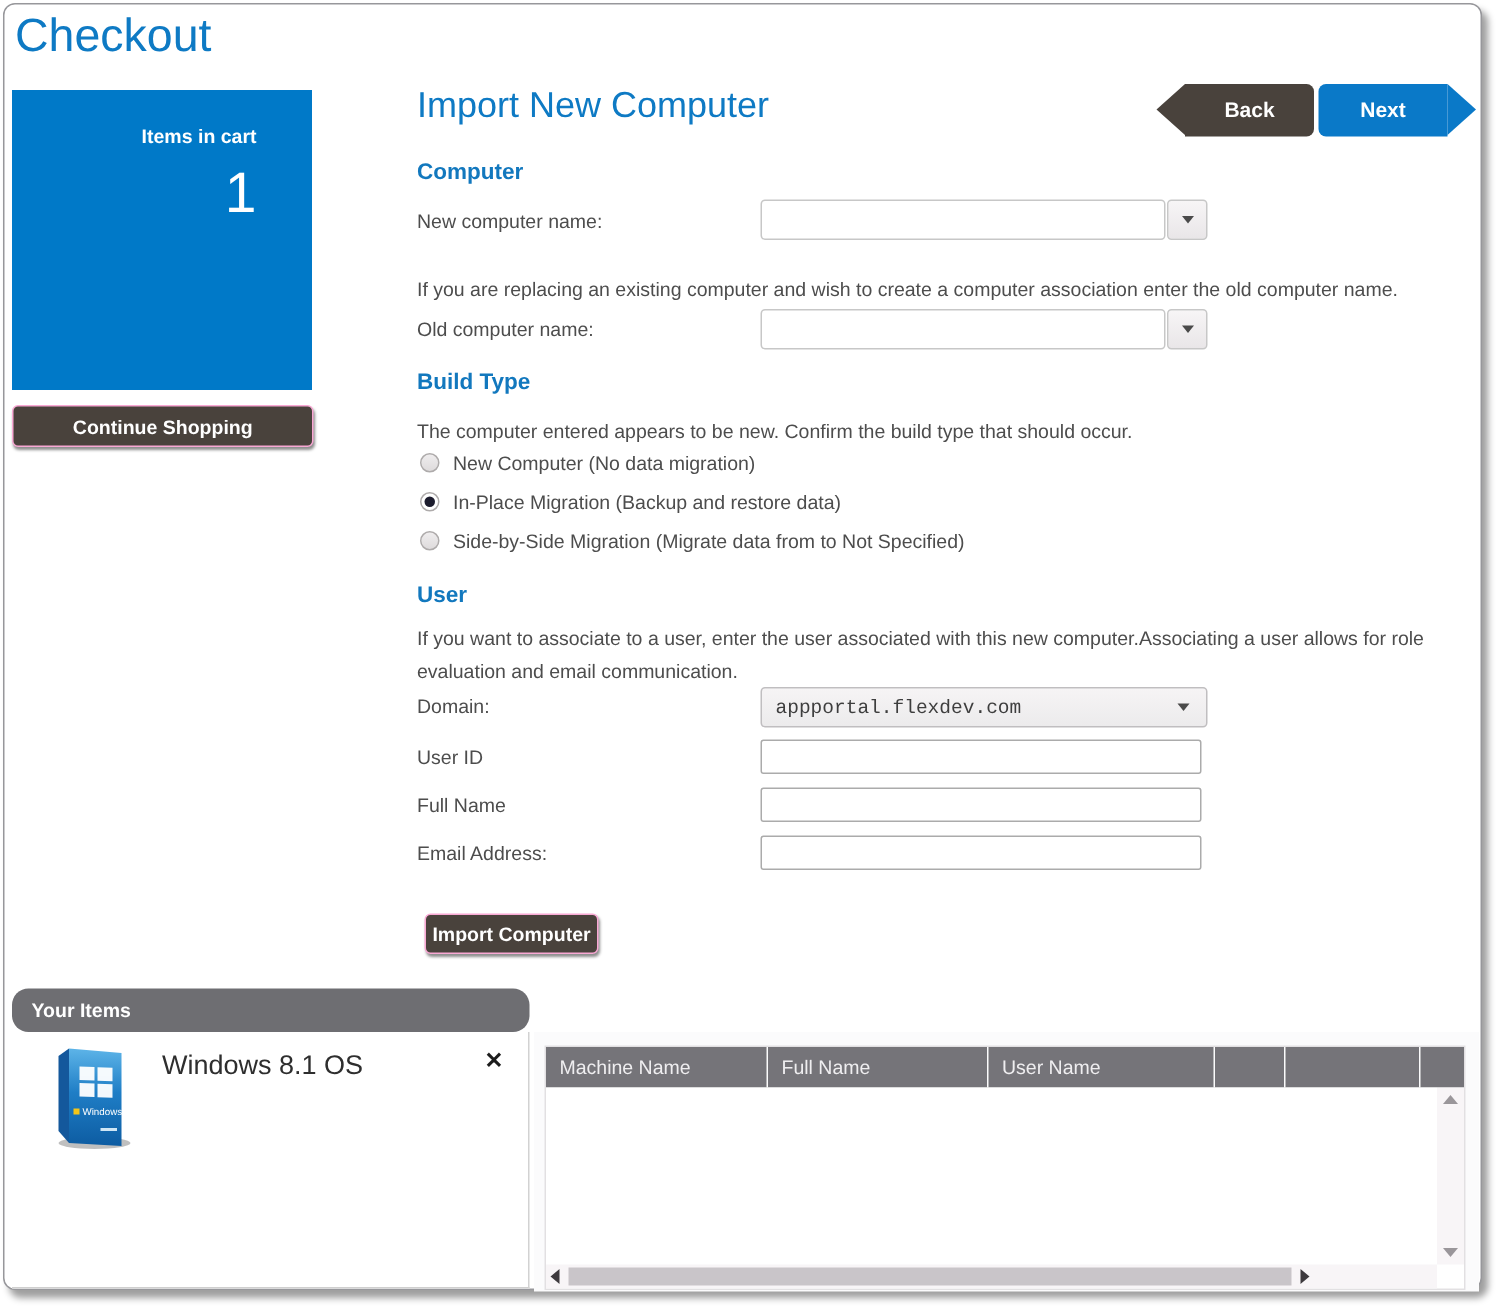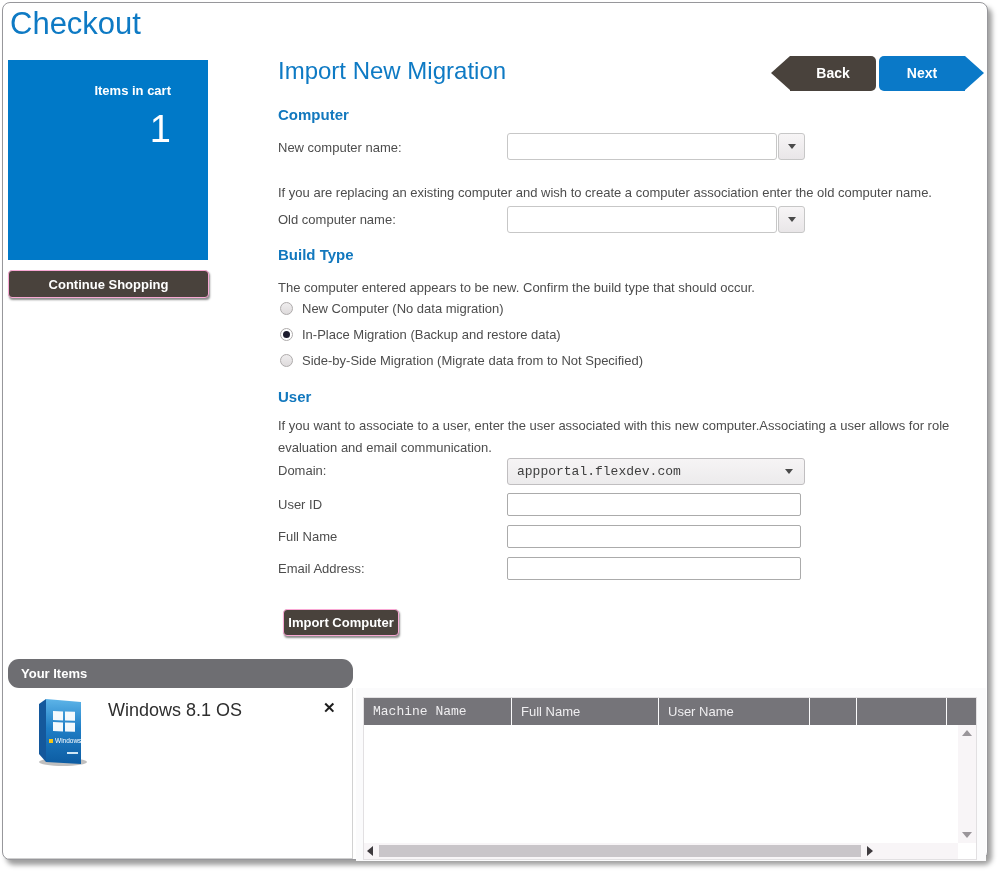--- a/index.html
+++ b/index.html
@@ -80,21 +80,21 @@
 <div class="page">
 
   <div class="abs page-title" style="left:7px; top:3px;">Checkout</div>
 
   <div class="abs cart-box" style="left:5px; top:57px; width:200px; height:200px;">
     <div class="cart-items-label">Items in cart</div>
     <div class="cart-count">1</div>
   </div>
   <button class="abs dark-btn" style="left:5px; top:267px; width:201px; height:28px;">Continue Shopping</button>
 
-  <div class="abs form-title" style="left:275px; top:54px;">Import New Migration</div>
+  <div class="abs form-title" style="left:275px; top:54px;">Import New Computer</div>
   <div class="abs nav-btn back-rect" style="left:787px; top:53px;">
     <span>Back</span>
   </div>
   <div class="abs nav-btn next-rect" style="left:876px; top:53px;">
     <span>Next</span>
   </div>
 
   <div class="abs section-h" style="left:275px; top:103px;">Computer</div>
   <div class="abs lbl" style="left:275px; top:137px;">New computer name:</div>
   <div class="abs combo" style="left:504px; top:130px;">
@@ -167,21 +167,21 @@
       <text x="32" y="47" font-size="6.5" fill="#ffffff" font-family="Liberation Sans, sans-serif">Windows 7</text>
       <rect x="44" y="56" width="11" height="2" fill="#cfe6f5"></rect>
     </svg>
     <div class="abs item-name" style="left:100px; top:12px;">Windows 8.1 OS</div>
     <div class="abs close-x" style="left:315px; top:12px;">✕</div>
   </div>
 
   <div class="abs action-body" style="left:353px; top:685px; width:630px; height:173px;">
     <div class="grid abs" style="left:7px; top:9px; width:614px; height:163px;">
       <div class="grid-head">
-        <div class="cell" style="width:148px;font-family:Liberation Mono, monospace;">Machine Name</div>
+        <div class="cell" style="width:148px;">Machine Name</div>
         <div class="cell" style="width:147px;">Full Name</div>
         <div class="cell" style="width:151px;">User Name</div>
         <div class="cell" style="width:47px;"></div>
         <div class="cell" style="width:90px;"></div>
         <div class="cell corner"></div>
       </div>
       <div class="grid-mid">
         <div class="grid-body"></div>
         <div class="vscroll">
           <div class="tri-up-s"></div>

